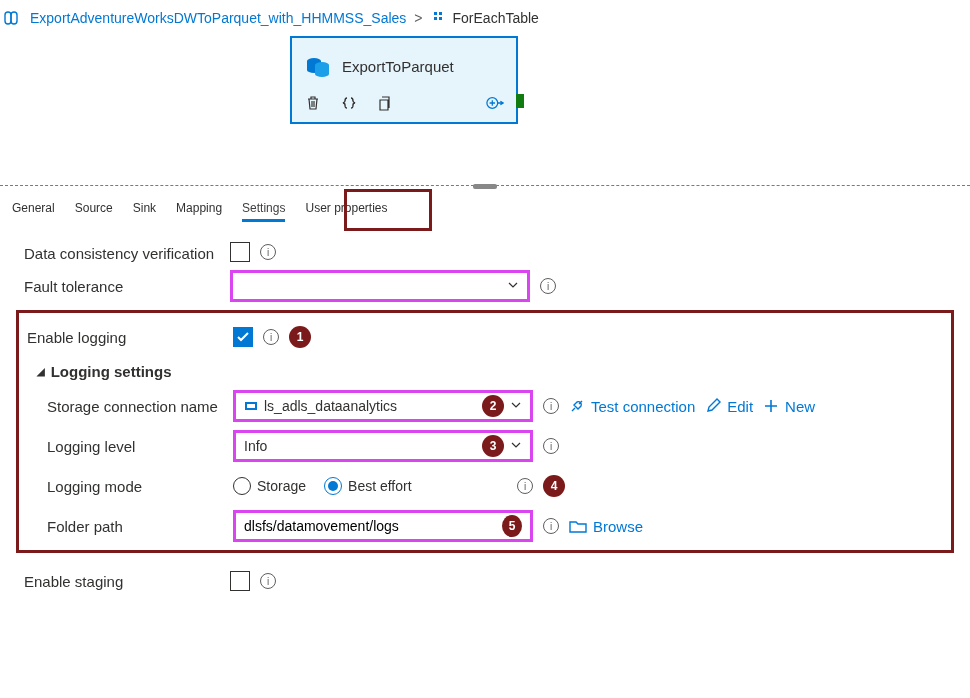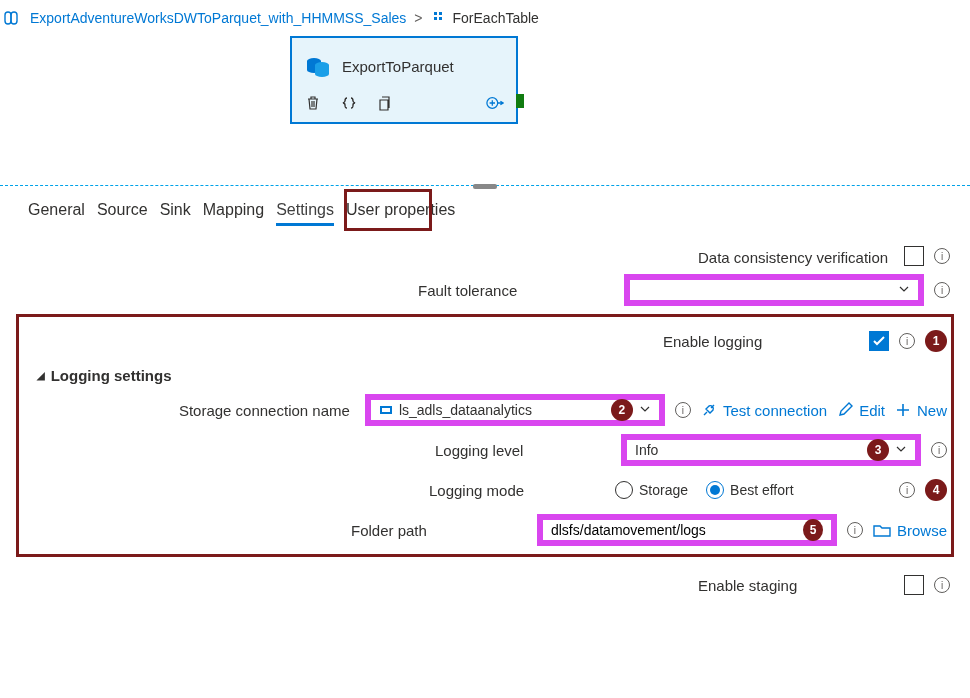--- a/index.html
+++ b/index.html
@@ -20,35 +20,35 @@
   }
   .activity-header { background: #0078d4; color: #fff; padding: 6px 10px; font-size: 14px; }
   .activity-body { display: flex; align-items: center; gap: 10px; padding: 14px 28px 10px 12px; }
   .activity-icon { width: 28px; height: 28px; display:flex; }
   .activity-footer { display: flex; align-items: center; gap: 18px; padding: 4px 12px 10px 12px; position: relative; }
   .ico-btn { width: 18px; height: 18px; display: inline-flex; justify-content:center; align-items:center; cursor: pointer; color:#323130; }
   .activity-footer .ico-btn:last-child { margin-left:auto; }
   .handle-green { position:absolute; right:-8px; top:56px; width:8px; height:14px; background:#107c10; }
 
   
-  .tabs { display: flex; gap: 12px; padding: 14px 20px 4px 28px; font-size: 16px; color:#323130; border-top:1px solid transparent; position:relative;}
+  .tabs { display: flex; gap: 20px; padding: 14px 20px 4px 12px; font-size: 12px; color:#323130; border-top:1px solid transparent; position:relative;}
   .tabs::before { content:''; position:absolute; left:50%; top:-3px; width:24px; height:5px; background:#888; transform:translateX(-50%); border-radius:2px;}
   .tab { cursor: pointer; padding-bottom:4px; }
   .tab.active { color:#404040; border-bottom:3px solid #0078d4; }
   .tab-hl { position:absolute; border:3px solid #7b1a1a; left:344px; top:2px; width:88px; height:42px; pointer-events:none; }
 
   
   .form { padding: 2px 20px 12px 20px; }
-  .row { display: flex; align-items: center; min-height: 40px; padding: 4px 0; justify-content: flex-end; }
+  .row { display: flex; align-items: center; min-height: 40px; padding: 4px 0; }
   .row .label { width: 210px; font-size: 15px; padding-left:4px; }
   .row.sub .label { padding-left: 24px; }
   .ctrl { display: flex; align-items: center; gap: 10px; }
 
   .select, .textbox {
-    width: 300px; height: 32px; border:6px solid #d946ef; background:#fff;
+    width: 300px; height: 32px; border:3px solid #d946ef; background:#fff;
     display:flex; align-items:center; padding:0 8px; position:relative; cursor:pointer;
   }
   .select .chev { margin-left:auto; color:#323130; }
   .textbox input { border:none; outline:none; width:100%; font-size:14px; font-family:inherit; }
   .info-icon { width:16px; height:16px; border:1px solid #605e5c; border-radius:50%; display:inline-flex; align-items:center; justify-content:center; font-size:10px; color:#605e5c; cursor:default; }
 
   .checkbox { width:20px; height:20px; border:1px solid #323130; display:inline-flex; align-items:center; justify-content:center; cursor:pointer;}
   .checkbox.checked { background:#0078d4; border-color:#0078d4; color:#fff; }
 
   .action-link { color:#0078d4; display:inline-flex; align-items:center; gap:6px; cursor:pointer; font-size:15px; }

